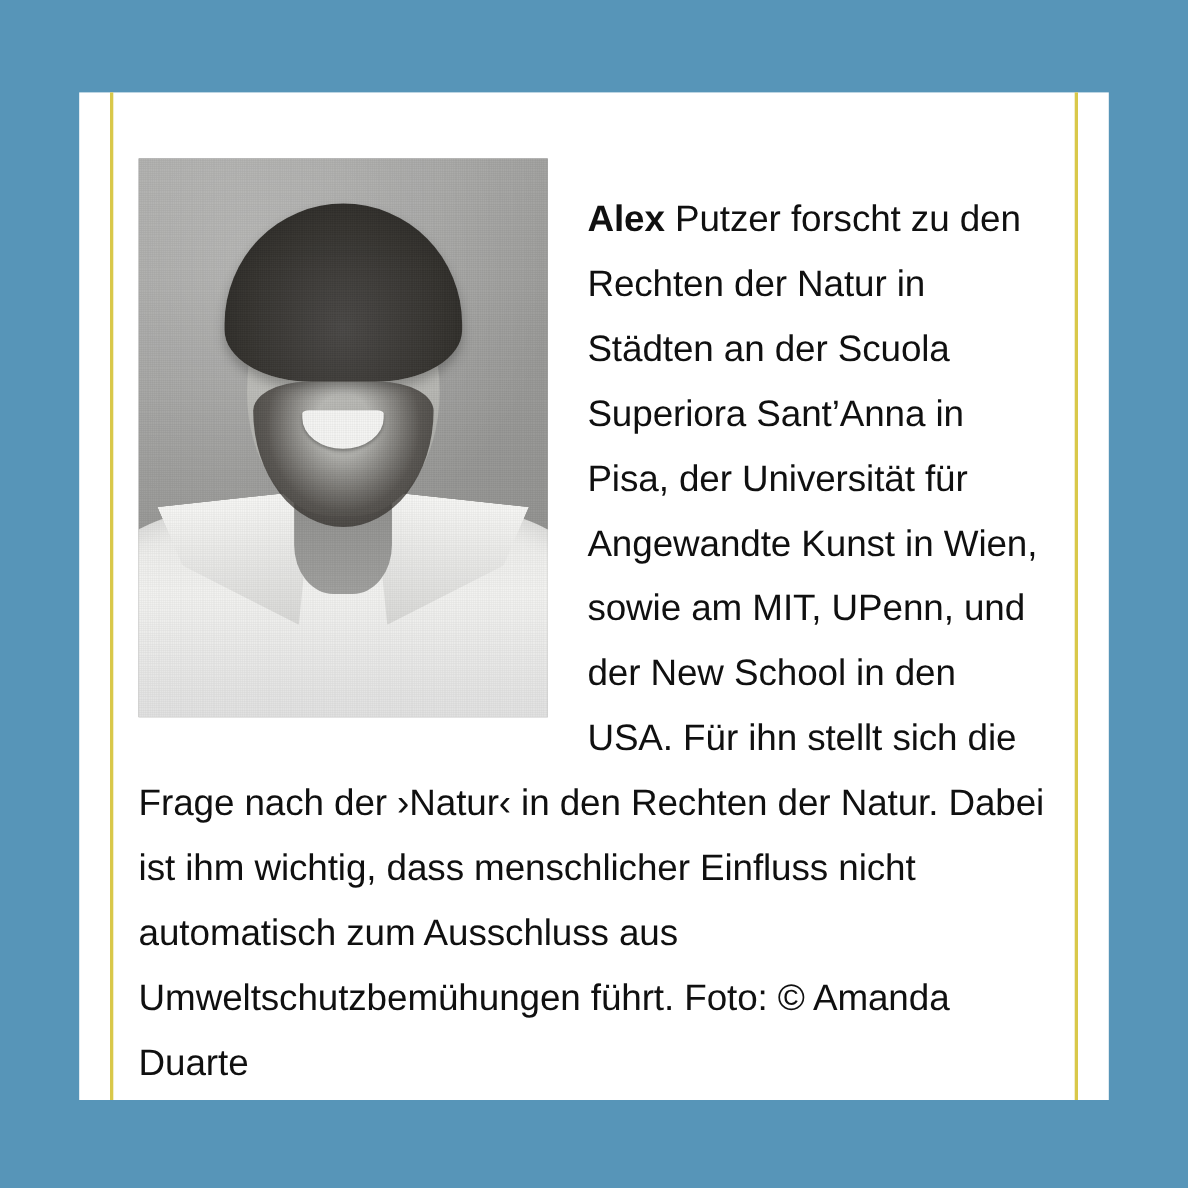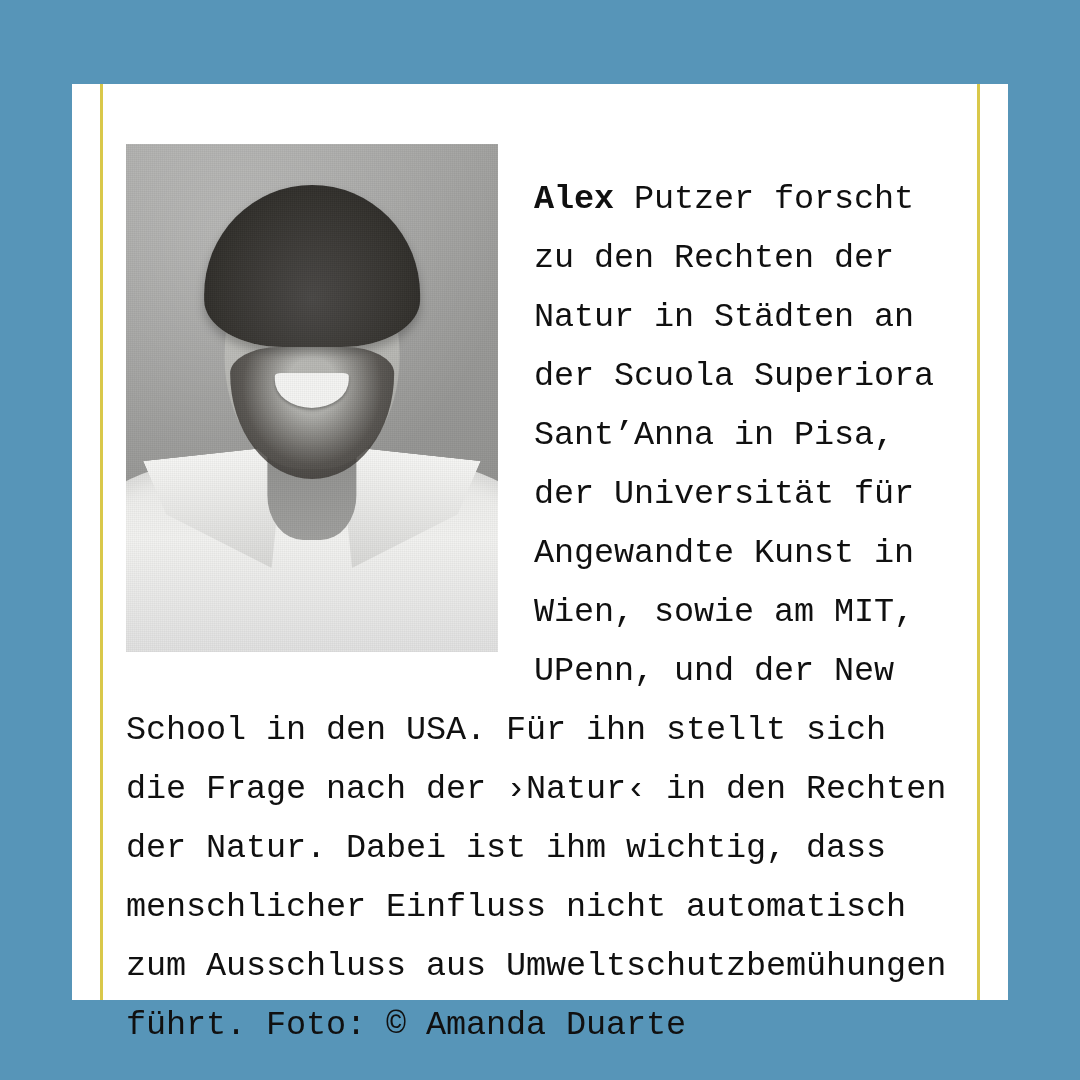--- a/index.html
+++ b/index.html
@@ -155,21 +155,21 @@
     top: 45%;
     width: 20%;
     height: 7%;
     transform: translateX(-50%);
     background: #f4f4f2;
     border-radius: 10% 10% 60% 60% / 10% 10% 95% 95%;
     box-shadow: 0 2px 3px rgba(0,0,0,0.3);
   }
 
   .body-text {
-    font-family: Liberation Mono, monospace;
+    font-family: Liberation Sans, sans-serif;
     font-size: 33.5px;
     line-height: 59px;
     color: #101010;
     letter-spacing: -0.1px;
     text-align: left;
     hyphens: none;
   }
   .body-text b {
     font-weight: 700;
   }

